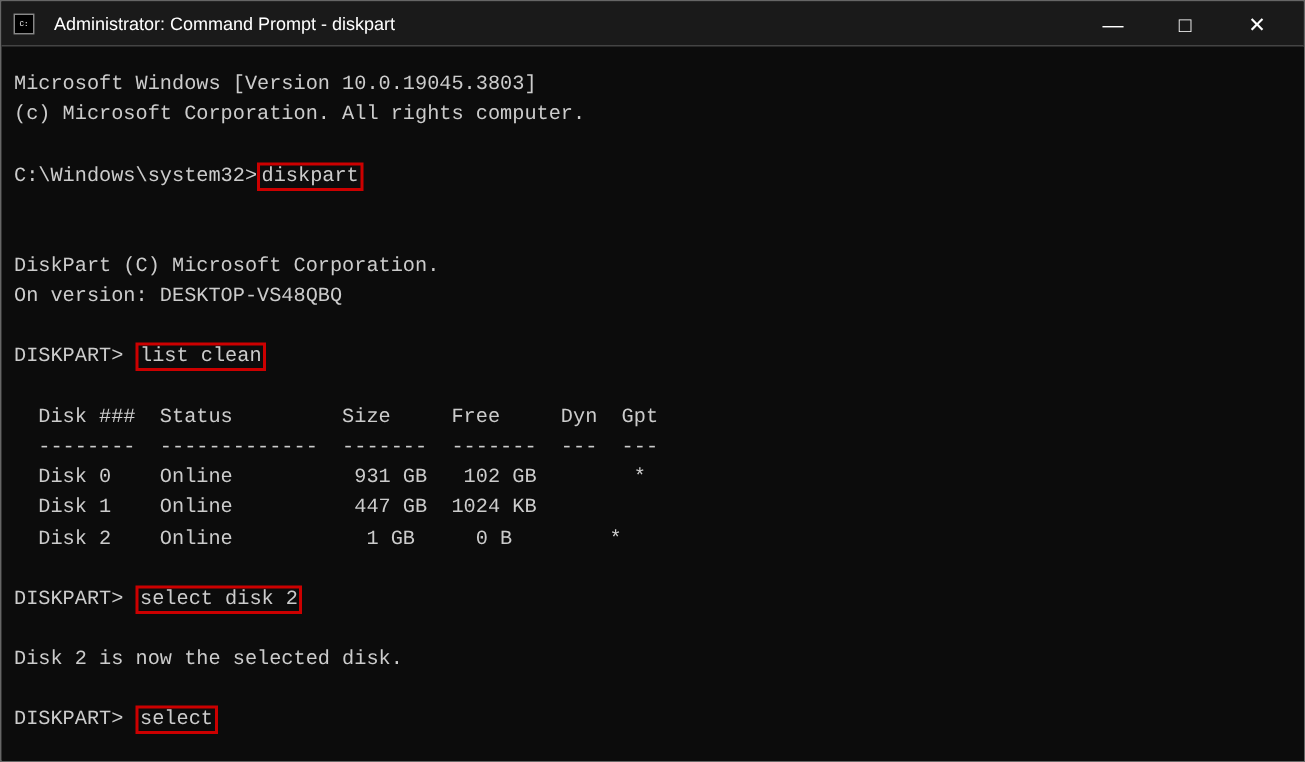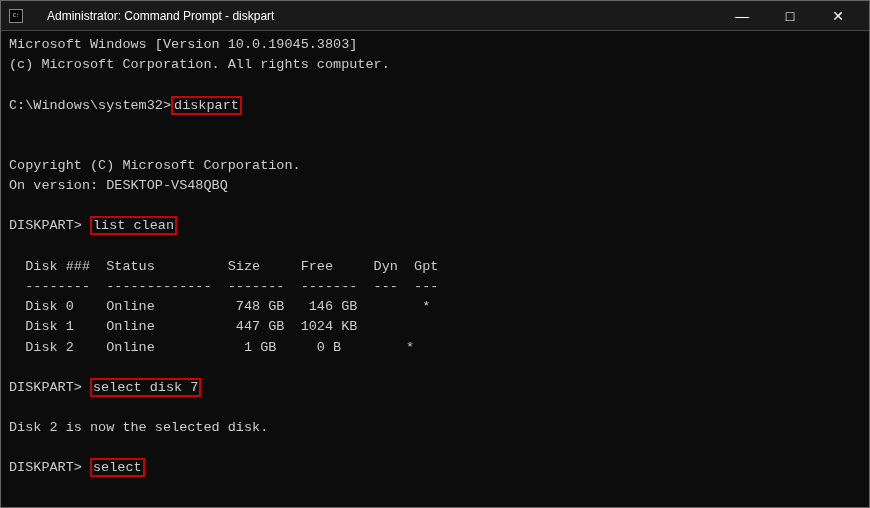--- a/index.html
+++ b/index.html
@@ -27,21 +27,21 @@
       align-items: center;
       justify-content: space-between;
       padding: 0 8px;
       flex-shrink: 0;
       border-bottom: 1px solid #444;
     }
 
     .title-bar-left {
       display: flex;
       align-items: center;
-      gap: 24px;
+      gap: 13px;
     }
 
     .cmd-icon {
       width: 14px;
       height: 14px;
       background: #000;
       border: 1px solid #888;
       position: relative;
       display: flex;
       align-items: center;
@@ -77,21 +77,21 @@
       cursor: pointer;
       display: flex;
       align-items: center;
       justify-content: center;
       font-family: 'Segoe UI', Arial, sans-serif;
     }
 
     .terminal-body {
       flex: 1;
       background: #0c0c0c;
-      padding: 4px 8px;
+      padding: 16px 8px;
       overflow-y: auto;
       position: relative;
     }
 
     .terminal-body::-webkit-scrollbar {
       width: 14px;
     }
 
     .terminal-body::-webkit-scrollbar-track {
       background: #1a1a1a;
@@ -141,35 +141,35 @@
   <div class="terminal-body">
 
     <div class="line">Microsoft Windows [Version 10.0.19045.3803]</div>
     <div class="line">(c) Microsoft Corporation. All rights computer.</div>
     <div class="line empty"></div>
 
     <div class="line"><span>C:\Windows\system32&gt;</span><span class="highlight-box">diskpart</span></div>
 
     <div class="line empty"></div>
     <div class="line empty"></div>
-    <div class="line">Copyright (C) Microsoft Corporation.</div>
+    <div class="line">DiskPart (C) Microsoft Corporation.</div>
     <div class="line">On version: DESKTOP-VS48QBQ</div>
     <div class="line empty"></div>
 
     <div class="line"><span>DISKPART&gt; </span><span class="highlight-box">list clean</span></div>
 
     <div class="line empty"></div>
     <div class="line">  Disk ###  Status         Size     Free     Dyn  Gpt</div>
     <div class="line">  --------  -------------  -------  -------  ---  ---</div>
-    <div class="line">  Disk 0    Online          748 GB   146 GB        *</div>
+    <div class="line">  Disk 0    Online          931 GB   102 GB        *</div>
     <div class="line">  Disk 1    Online          447 GB  1024 KB</div>
     <div class="line">  Disk 2    Online           1 GB     0 B        *</div>
     <div class="line empty"></div>
 
-    <div class="line"><span>DISKPART&gt; </span><span class="highlight-box">select disk 7</span></div>
+    <div class="line"><span>DISKPART&gt; </span><span class="highlight-box">select disk 2</span></div>
 
     <div class="line empty"></div>
     <div class="line">Disk 2 is now the selected disk.</div>
     <div class="line empty"></div>
 
     <div class="line"><span>DISKPART&gt; </span><span class="highlight-box">select</span></div>
 
     <div class="line empty"></div>
 
   </div>

